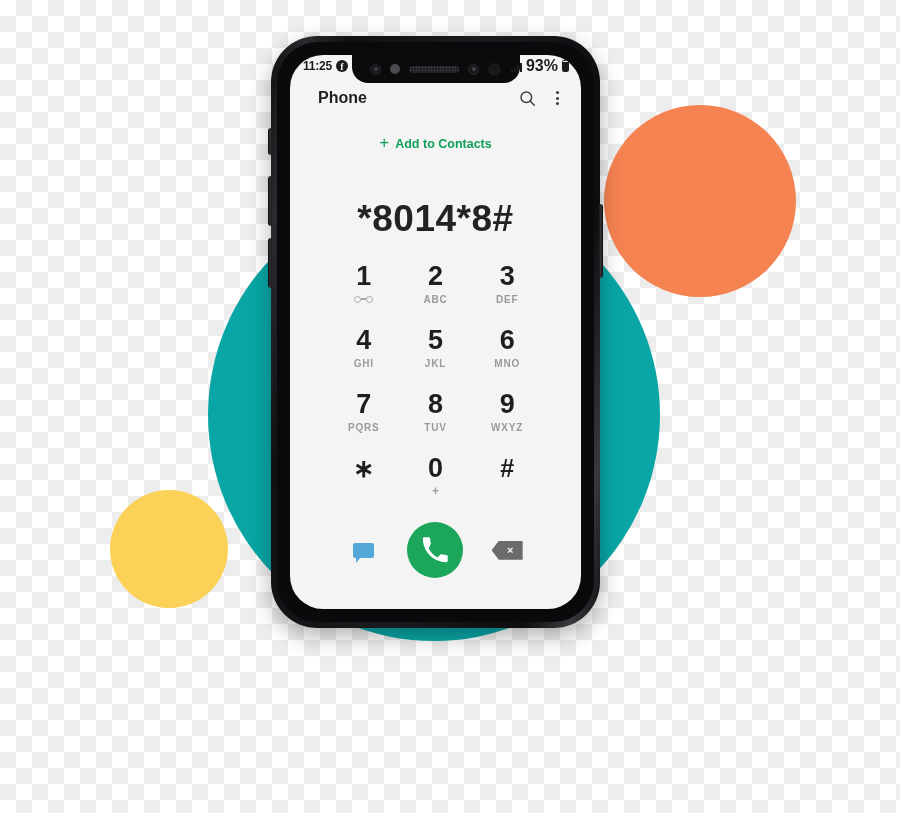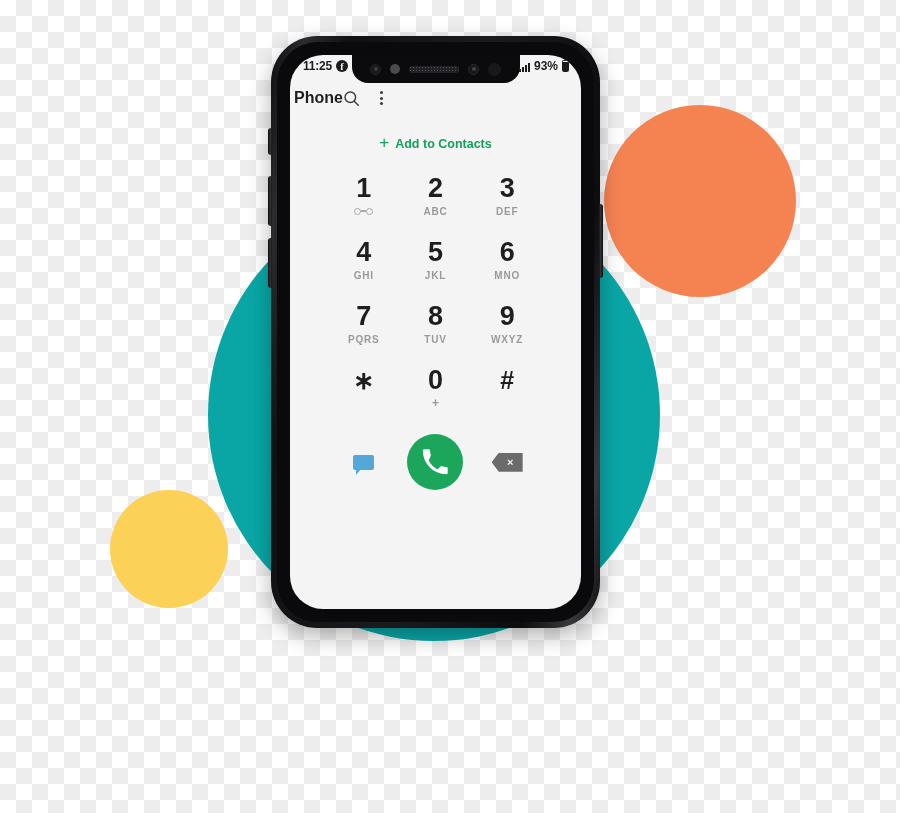--- a/index.html
+++ b/index.html
@@ -190,21 +190,21 @@
   }
   .sig-bars i {
     width: 2px;
     background: #1b1b1b;
     display: block;
   }
   .sig-bars i:nth-child(1) { height: 3px; }
   .sig-bars i:nth-child(2) { height: 5px; }
   .sig-bars i:nth-child(3) { height: 7px; }
   .sig-bars i:nth-child(4) { height: 9px; }
-  .batt-pct { font-size: 12px; font-weight: bold; }
+  .batt-pct { font-size: 16px; font-weight: bold; }
   .batt-icon {
     width: 7px; height: 12px;
     border: 1.3px solid #1b1b1b;
     border-radius: 1.5px;
     position: relative;
     box-sizing: border-box;
     background: linear-gradient(to top, #1b1b1b 93%, transparent 93%);
   }
   .batt-icon::after {
     content: "";
@@ -213,22 +213,22 @@
     transform: translateX(-50%);
     width: 3px; height: 1.6px;
     background: #1b1b1b;
     border-radius: 1px;
   }
 
   
   .app-header {
     display: flex;
     align-items: center;
-    justify-content: flex-start;
-    padding: 12px 18px 0 4px;
+    justify-content: space-between;
+    padding: 12px 18px 0 28px;
   }
   .app-title {
     font-size: 16px;
     font-weight: bold;
     color: #1f1f1f;
   }
   .header-actions {
     display: flex;
     align-items: center;
     gap: 16px;
@@ -452,20 +452,21 @@
                 <span></span>
             </div>
           </div>
         </div>
 
         <div class="add-contacts">
           <span class="plus-glyph">+</span>
           <span>Add to Contacts</span>
         </div>
 
+        <div class="dialed-number">*8014*8#</div>
 
         <div class="keypad">
 
           <div class="key">
             <span class="key-digit">1</span>
             <span class="key-sub">
               <span class="vm-icon">
                   <b></b>
                   <i class="vm-bar"></i>
                   <b></b>

